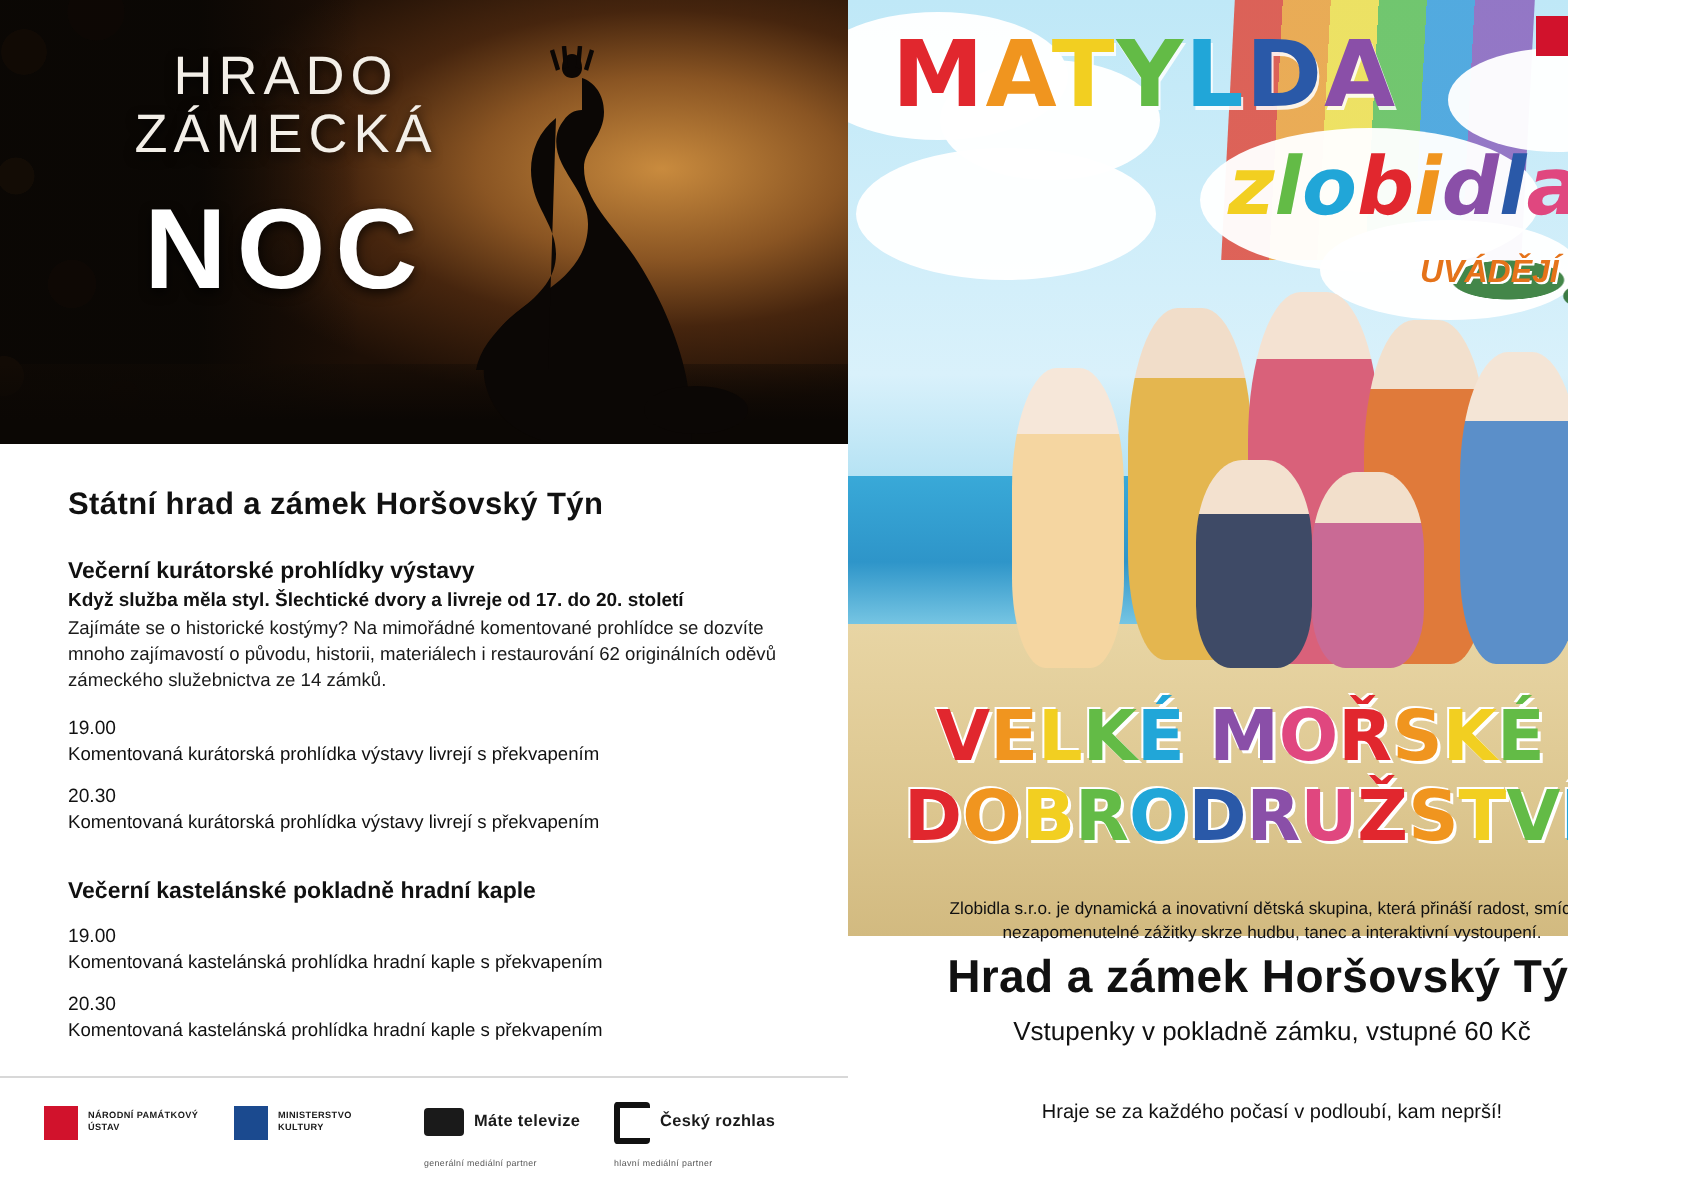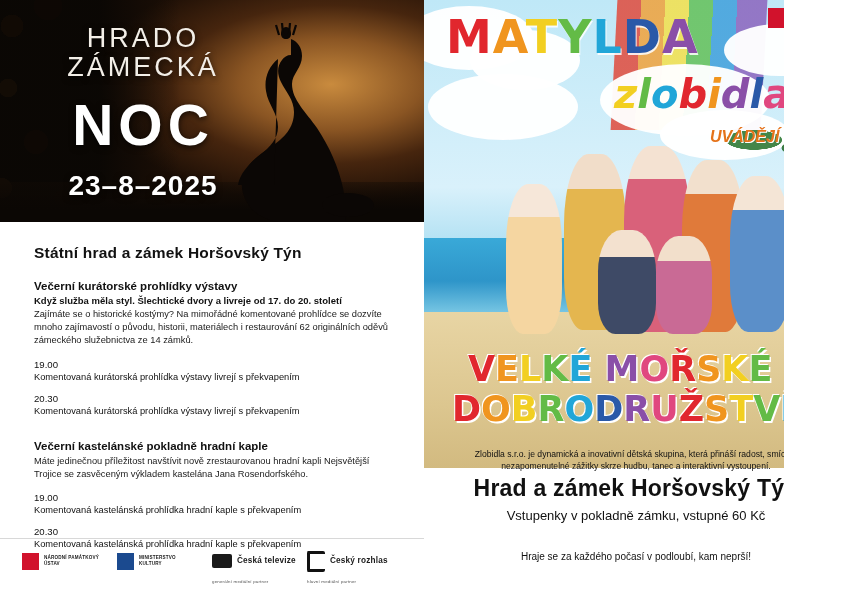--- a/index.html
+++ b/index.html
@@ -423,21 +423,20 @@
           <path d="M101 16 c6 2 11 8 11 17 0 12-10 18-10 28 0 16 14 28 25 44 12 18 22 40 26 60 2 10 3 24 3 35 l-58 0 c-14 0-30-6-38-16 -7-9-10-20-7-30 4-14 16-22 28-30 13-9 23-19 23-35 0-12-8-20-13-30 -4-8-4-16 1-22 2-3 5-5 9-5z"></path>
           <path d="M88 36 c-10 8-14 20-12 32 2 14 12 22 12 36 0 12-8 20-18 28 -10 8-20 18-22 30l36 0z"></path>
           <ellipse cx="158" cy="182" rx="26" ry="12"></ellipse>
         </g>
       </svg>
 
       <div class="hero-text">
         <div class="hero-line1">HRADO</div>
         <div class="hero-line2">ZÁMECKÁ</div>
         <div class="hero-noc">NOC</div>
-        <div class="hero-date">23–8–2025</div>
       </div>
     </div>
 
     <div class="left-body">
       <div class="venue-title">Státní hrad a zámek Horšovský Týn</div>
 
       <div class="sect">
         <div class="sect-head">Večerní kurátorské prohlídky výstavy</div>
         <div class="sect-sub">Když služba měla styl. Šlechtické dvory a livreje od 17. do 20. století</div>
         <p class="sect-p">Zajímáte se o historické kostýmy? Na mimořádné komentované prohlídce se dozvíte mnoho zajímavostí o původu, historii, materiálech i restaurování 62 originálních oděvů zámeckého služebnictva ze 14 zámků.</p>
@@ -448,21 +447,20 @@
         <div class="slot">
           <div class="slot-time">20.30</div>
           <div class="slot-desc">Komentovaná kurátorská  prohlídka výstavy livrejí s překvapením</div>
         </div>
       </div>
 
       <div class="sect-gap"></div>
 
       <div class="sect">
         <div class="sect-head">Večerní kastelánské pokladně hradní kaple</div>
-        <p class="sect-p">Máte jedinečnou příležitost navštívit nově zrestaurovanou hradní kapli Nejsvětější Trojice se zasvěceným výkladem kastelána Jana Rosendorfského.</p>
         <div class="slot">
           <div class="slot-time">19.00</div>
           <div class="slot-desc">Komentovaná kastelánská prohlídka hradní kaple s překvapením</div>
         </div>
         <div class="slot">
           <div class="slot-time">20.30</div>
           <div class="slot-desc">Komentovaná kastelánská prohlídka hradní kaple s překvapením</div>
         </div>
       </div>
     </div>
@@ -483,21 +481,21 @@
           <div class="logo-mark sq2"></div>
           <div class="logo-txt">MINISTERSTVO
 KULTURY</div>
         </div>
         <div class="logo-caption"></div>
       </div>
 
       <div class="logo-cell">
         <div class="logo-row">
           <div class="logo-mark tv"></div>
-          <div class="logo-txt big">Česká televize</div>
+          <div class="logo-txt big">Máte televize</div>
         </div>
         <div class="logo-caption">generální mediální partner</div>
       </div>
 
       <div class="logo-cell">
         <div class="logo-row">
           <div class="logo-mark radio"></div>
           <div class="logo-txt big">Český rozhlas</div>
         </div>
         <div class="logo-caption">hlavní mediální partner</div>

